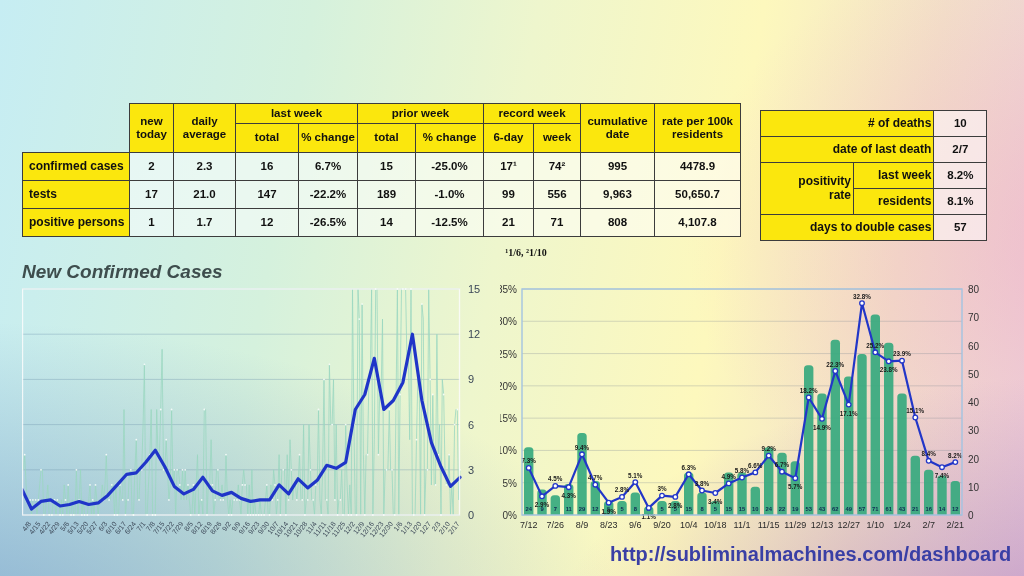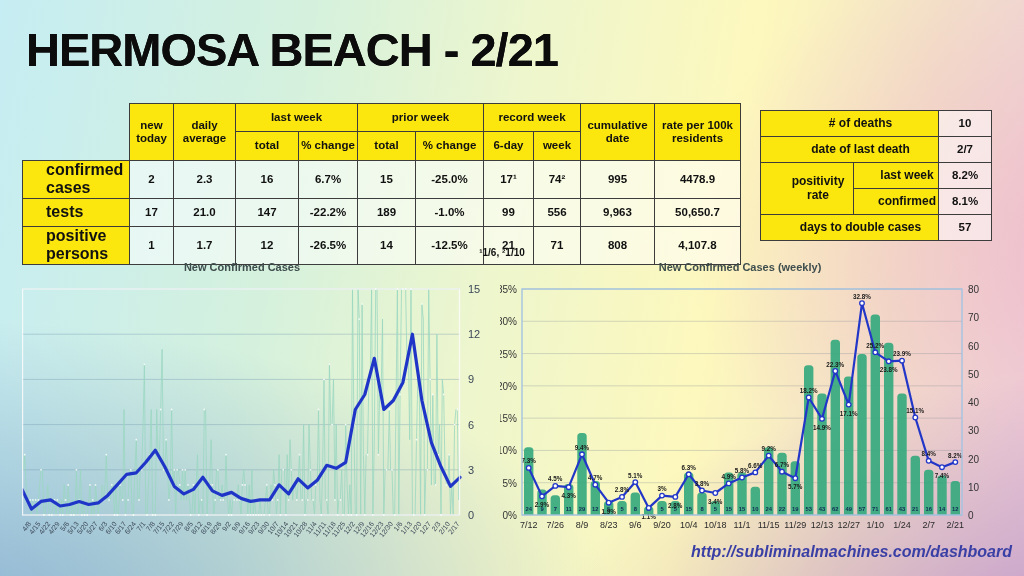--- a/index.html
+++ b/index.html
@@ -15,42 +15,41 @@
   .page-title{position:absolute;left:26px;top:22px;margin:0;font-size:47px;font-weight:900;
     letter-spacing:-1px;color:#0c0c0c;text-shadow:0 0 .5px #000;}
   table{border-collapse:collapse;table-layout:fixed;}
   .main-table{position:absolute;left:22px;top:103px;}
   .main-table th,.main-table td,.info-table th,.info-table td{
     border:1px solid #3c3c3c;font-size:11.5px;font-weight:700;color:#111;
     text-align:center;padding:0 2px;line-height:1.15;}
   .yl{background:#fbe70d;}
   .val{background:rgba(255,255,255,.52);}
   .corner{border:none !important;background:transparent !important;}
-  .main-table .rowlabel{text-align:left;padding-left:23px;font-size:16px;}
-  .main-table thead tr:nth-child(1){height:28px;margin-top:15px;}
+  .main-table .rowlabel{text-align:left;padding-left:6px;font-size:12px;}
+  .main-table thead tr:nth-child(1){height:20px;margin-top:15px;}
   .main-table thead tr:nth-child(2){height:29px;}
   .main-table tbody tr{height:28px;}
-  .footnote{position:absolute;left:444px;top:247px;width:116px;text-align:center;
-    font-size:10px;font-weight:700;color:#111;}
+  .footnote{position:absolute;left:468px;top:247px;width:116px;text-align:center;
+    font-size:10px;font-weight:700;color:#111;font-family:Liberation Serif, serif;}
   .info-table{position:absolute;left:760px;top:110px;}
   .info-table tr{height:26px;}
-  .info-table .lbl{text-align:center;padding-left:24px;font-size:12px;margin-top:40px;}
-  .chart-title{position:absolute;top:261px;font-size:11px;font-weight:700;color:#3e4d4d;text-align:center;}
+  .info-table .lbl{text-align:right;padding-left:24px;font-size:12px;margin-top:40px;}
+  .chart-title{position:absolute;top:261px;font-size:19px;font-weight:700;color:#3e4d4d;font-style:italic;}
   .lt{left:22px;width:440px;} .rt{left:520px;width:440px;}
   #chart-daily{position:absolute;left:22px;top:283px;width:478px;height:282px;}
   #chart-weekly{position:absolute;left:500px;top:283px;width:510px;height:290px;}
-  .url{position:absolute;left:610px;top:543px;width:402px;text-align:right;
-    font-size:16px;font-weight:700;color:#3a3fa5;text-decoration:none;cursor:pointer;font-style:italic;}
+  .url{position:absolute;left:610px;top:543px;width:402px;text-align:left;
+    font-size:20px;font-weight:700;color:#3a3fa5;text-decoration:none;cursor:pointer;}
 </style>
 </head>
 <body>
 
 <div class="canvas">
 
-  <h1 class="page-title">HERMOSA BEACH - 2/21</h1>
 
   <table class="main-table">
     <colgroup>
       <col style="width:107px">
         <col style="width:44px">
         <col style="width:62px">
       <col style="width:63px">
         <col style="width:59px">
         <col style="width:58px">
       <col style="width:68px">
@@ -139,32 +138,31 @@
     <tr>
       <td colspan="2" class="yl lbl">date of last death</td>
       <td class="val">2/7</td>
     </tr>
     <tr>
       <td rowspan="2" class="yl lbl">positivity rate</td>
       <td class="yl lbl">last week</td>
       <td class="val">8.2%</td>
     </tr>
     <tr>
-      <td class="yl lbl">confirmed</td>
+      <td class="yl lbl">residents</td>
       <td class="val">8.1%</td>
     </tr>
     <tr>
       <td colspan="2" class="yl lbl">days to double cases</td>
       <td class="val">57</td>
     </tr>
   </tbody>
     </table>
 
   <div class="chart-title lt">New Confirmed Cases</div>
-  <div class="chart-title rt">New Confirmed Cases (weekly)</div>
 
   <div id="chart-daily"><svg viewBox="0 0 478 282" width="478" height="282">
         <line x1="0" y1="232" x2="438" y2="232" stroke="rgba(110,145,170,.45)" stroke-width="0.8"></line>
         <line x1="0" y1="186.8" x2="438" y2="186.8" stroke="rgba(110,145,170,.45)" stroke-width="0.8"></line>
         <line x1="0" y1="141.6" x2="438" y2="141.6" stroke="rgba(110,145,170,.45)" stroke-width="0.8"></line>
         <line x1="0" y1="96.4" x2="438" y2="96.4" stroke="rgba(110,145,170,.45)" stroke-width="0.8"></line>
         <line x1="0" y1="51.19999999999999" x2="438" y2="51.19999999999999" stroke="rgba(110,145,170,.45)" stroke-width="0.8"></line>
         <line x1="0" y1="6" x2="438" y2="6" stroke="rgba(110,145,170,.45)" stroke-width="0.8"></line>
         <polyline points="0.0,156.7 1.4,186.8 2.7,171.7 4.1,201.9 5.4,216.9 6.8,216.9 8.2,216.9 9.5,232.0 10.9,216.9 12.2,216.9 13.6,216.9 15.0,232.0 16.3,216.9 17.7,201.9 19.0,186.8 20.4,186.8 21.8,232.0 23.1,232.0 24.5,216.9 25.8,201.9 27.2,232.0 28.6,232.0 29.9,232.0 31.3,216.9 32.6,216.9 34.0,232.0 35.4,216.9 36.7,216.9 38.1,232.0 39.4,216.9 40.8,232.0 42.2,201.9 43.5,216.9 44.9,232.0 46.2,201.9 47.6,232.0 49.0,232.0 50.3,216.9 51.7,232.0 53.0,232.0 54.4,186.8 55.8,232.0 57.1,216.9 58.5,186.8 59.9,232.0 61.2,216.9 62.6,232.0 63.9,232.0 65.3,232.0 66.7,216.9 68.0,201.9 69.4,232.0 70.7,216.9 72.1,232.0 73.5,201.9 74.8,216.9 76.2,232.0 77.5,216.9 78.9,216.9 80.3,201.9 81.6,216.9 83.0,201.9 84.3,171.7 85.7,216.9 87.1,216.9 88.4,216.9 89.8,201.9 91.1,201.9 92.5,232.0 93.9,201.9 95.2,232.0 96.6,232.0 97.9,201.9 99.3,216.9 100.7,216.9 102.0,126.5 103.4,232.0 104.7,216.9 106.1,216.9 107.5,186.8 108.8,186.8 110.2,232.0 111.5,232.0 112.9,186.8 114.3,156.7 115.6,216.9 117.0,216.9 118.3,186.8 119.7,186.8 121.1,141.6 122.4,81.3 123.8,232.0 125.1,232.0 126.5,201.9 127.9,171.7 129.2,126.5 130.6,232.0 131.9,232.0 133.3,232.0 134.7,126.5 136.0,171.7 137.4,171.7 138.7,126.5 140.1,66.3 141.5,186.8 142.8,186.8 144.2,156.7 145.5,186.8 146.9,216.9 148.3,201.9 149.6,126.5 151.0,201.9 152.3,186.8 153.7,232.0 155.1,186.8 156.4,186.8 157.8,201.9 159.1,216.9 160.5,186.8 161.9,216.9 163.2,186.8 164.6,216.9 166.0,201.9 167.3,216.9 168.7,232.0 170.0,232.0 171.4,201.9 172.8,232.0 174.1,201.9 175.5,171.7 176.8,232.0 178.2,216.9 179.6,216.9 180.9,232.0 182.3,126.5 183.6,126.5 185.0,232.0 186.4,201.9 187.7,201.9 189.1,156.7 190.4,201.9 191.8,232.0 193.2,216.9 194.5,186.8 195.9,186.8 197.2,216.9 198.6,216.9 200.0,201.9 201.3,216.9 202.7,216.9 204.0,171.7 205.4,216.9 206.8,232.0 208.1,216.9 209.5,232.0 210.8,216.9 212.2,216.9 213.6,216.9 214.9,216.9 216.3,201.9 217.6,216.9 219.0,232.0 220.4,201.9 221.7,186.8 223.1,201.9 224.4,201.9 225.8,232.0 227.2,201.9 228.5,232.0 229.9,186.8 231.2,232.0 232.6,216.9 234.0,232.0 235.3,232.0 236.7,232.0 238.0,216.9 239.4,232.0 240.8,232.0 242.1,232.0 243.5,216.9 244.8,201.9 246.2,232.0 247.6,232.0 248.9,201.9 250.3,216.9 251.6,186.8 253.0,201.9 254.4,232.0 255.7,216.9 257.1,171.7 258.4,232.0 259.8,186.8 261.2,186.8 262.5,186.8 263.9,232.0 265.2,171.7 266.6,216.9 268.0,156.7 269.3,186.8 270.7,216.9 272.0,201.9 273.4,201.9 274.8,216.9 276.1,201.9 277.5,171.7 278.9,216.9 280.2,216.9 281.6,141.6 282.9,232.0 284.3,216.9 285.7,216.9 287.0,141.6 288.4,186.8 289.7,216.9 291.1,216.9 292.5,232.0 293.8,201.9 295.2,201.9 296.5,126.5 297.9,216.9 299.3,232.0 300.6,186.8 302.0,96.4 303.3,216.9 304.7,216.9 306.1,232.0 307.4,81.3 308.8,141.6 310.1,141.6 311.5,96.4 312.9,216.9 314.2,141.6 315.6,232.0 316.9,216.9 318.3,216.9 319.7,186.8 321.0,232.0 322.4,232.0 323.7,141.6 325.1,201.9 326.5,232.0 327.8,201.9 329.2,232.0 330.5,6.0 331.9,141.6 333.3,232.0 334.6,232.0 336.0,6.0 337.3,36.1 338.7,232.0 340.1,21.1 341.4,171.7 342.8,232.0 344.1,171.7 345.5,171.7 346.9,96.4 348.2,96.4 349.6,6.0 350.9,232.0 352.3,156.7 353.7,6.0 355.0,6.0 356.4,171.7 357.7,111.5 359.1,111.5 360.5,36.1 361.8,232.0 363.2,186.8 364.5,186.8 365.9,186.8 367.3,126.5 368.6,186.8 370.0,186.8 371.3,232.0 372.7,232.0 374.1,111.5 375.4,6.0 376.8,232.0 378.1,111.5 379.5,6.0 380.9,6.0 382.2,6.0 383.6,6.0 385.0,81.3 386.3,66.3 387.7,156.7 389.0,6.0 390.4,232.0 391.8,232.0 393.1,232.0 394.5,156.7 395.8,96.4 397.2,96.4 398.6,232.0 399.9,21.1 401.3,36.1 402.6,232.0 404.0,186.8 405.4,186.8 406.7,6.0 408.1,96.4 409.4,201.9 410.8,111.5 412.2,201.9 413.5,201.9 414.9,51.2 416.2,171.7 417.6,141.6 419.0,232.0 420.3,96.4 421.7,111.5 423.0,186.8 424.4,201.9 425.8,201.9 427.1,171.7 428.5,232.0 429.8,201.9 431.2,232.0 432.6,141.6 433.9,126.5 435.3,126.5 436.6,216.9 438.0,186.8 " fill="none" stroke="#9ad7c0" stroke-width="0.8"></polyline>
         <circle cx="0.0" cy="156.7" r="0.9" fill="rgba(255,255,255,.85)"></circle>

